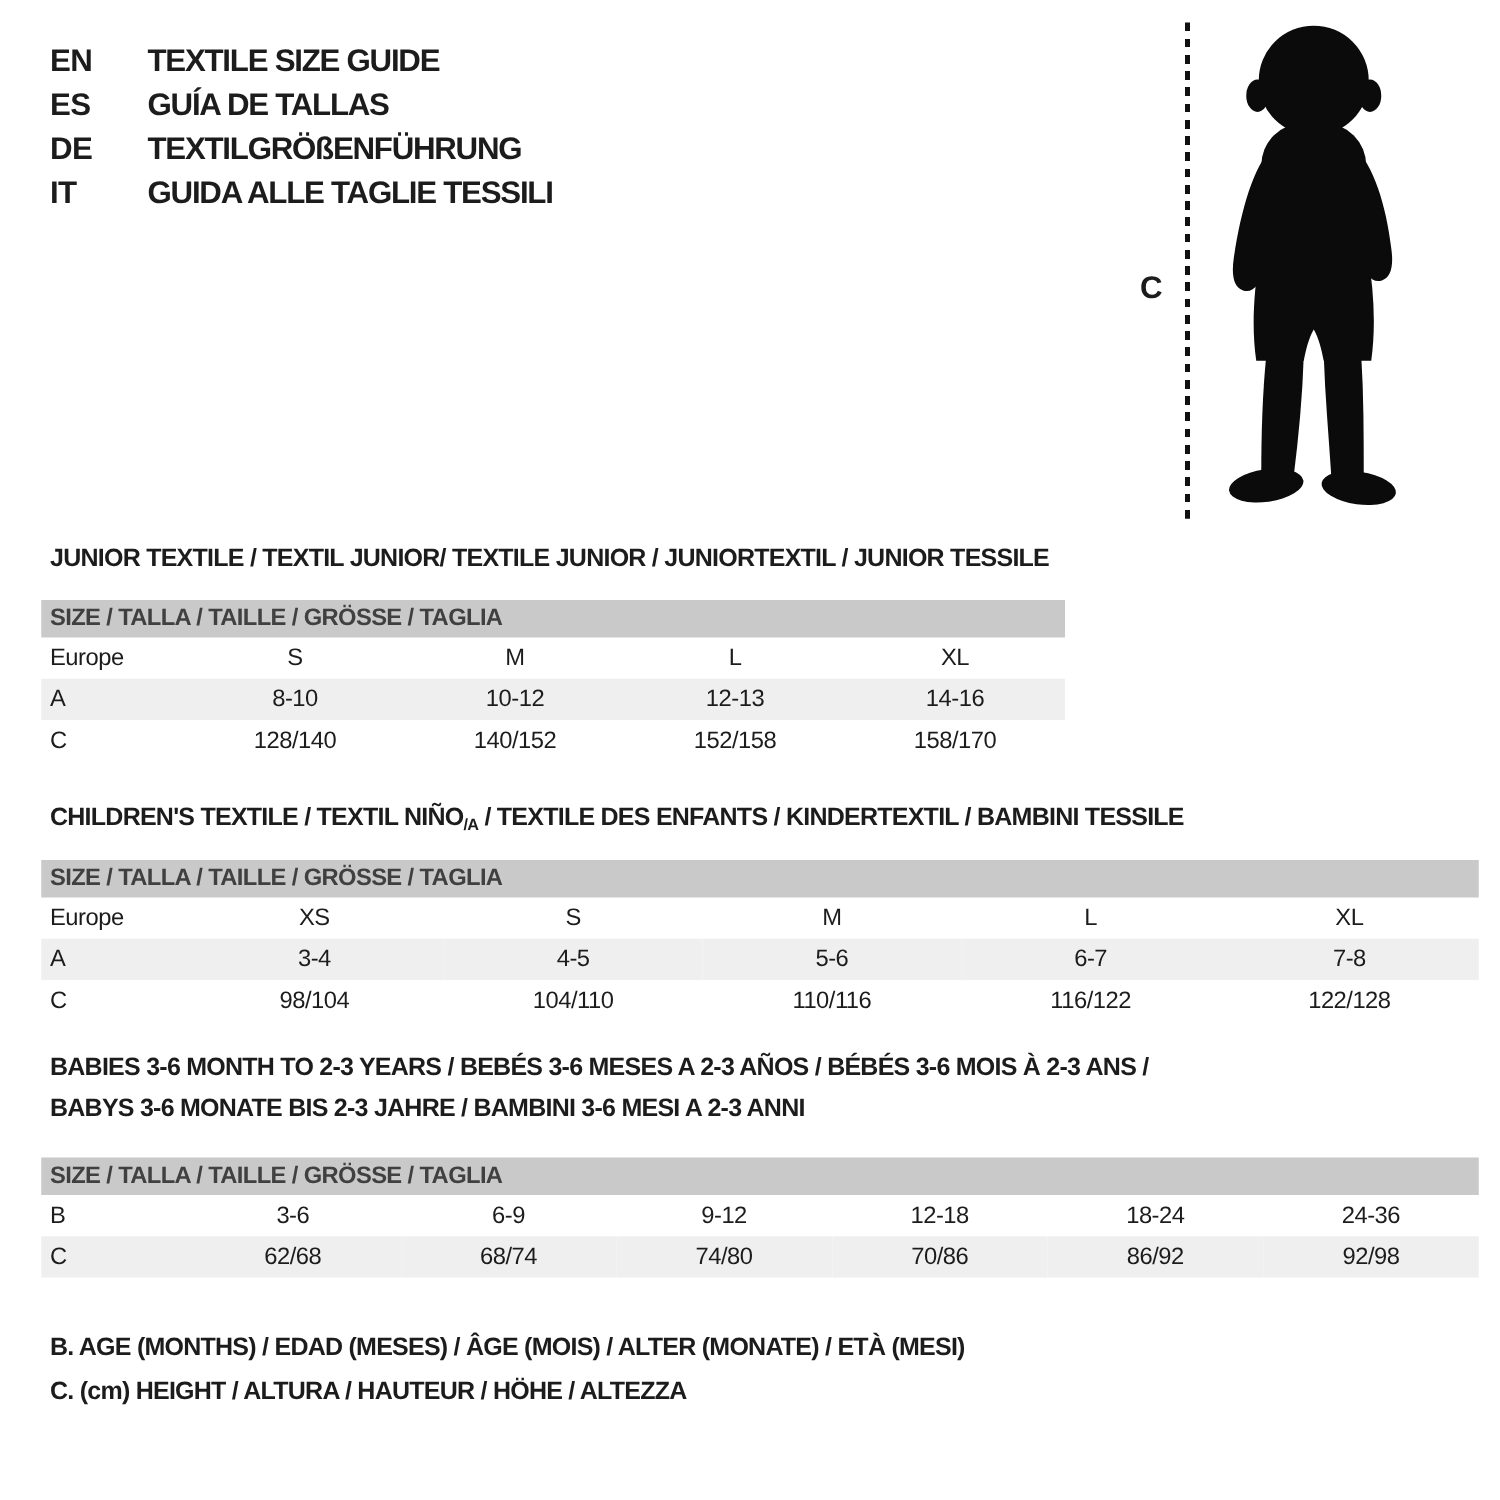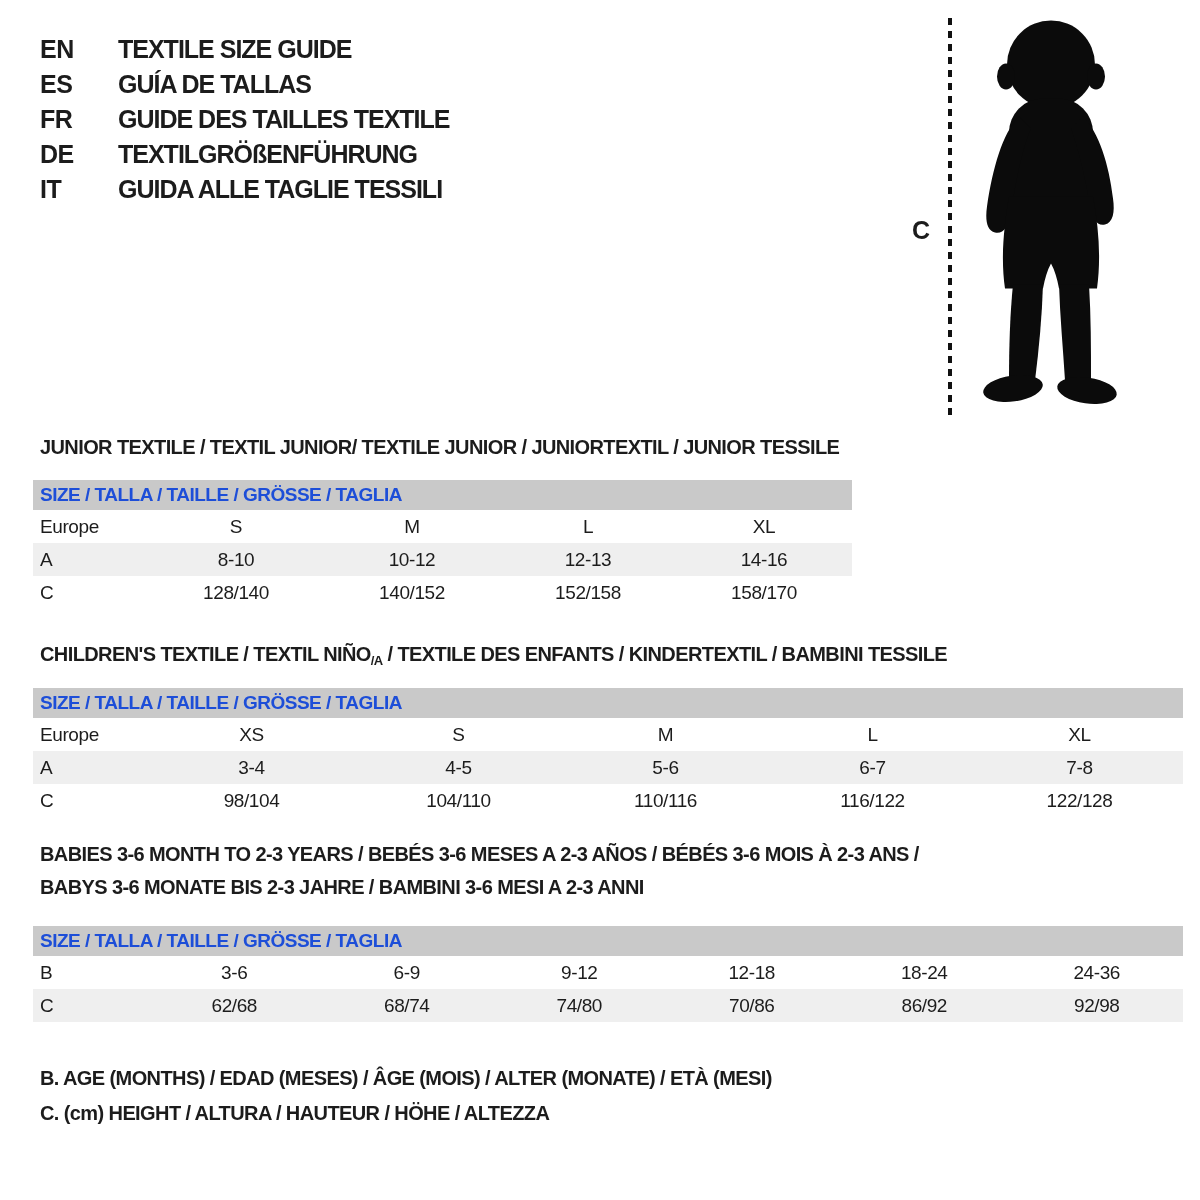--- a/index.html
+++ b/index.html
@@ -38,21 +38,21 @@
     font-size: 20px; font-weight: bold; letter-spacing: -0.6px;
     white-space: nowrap;
   }
   .sub-a { font-size: 13px; vertical-align: -4px; font-weight: bold; }
 
   
   .size-table-wrap { position: absolute; left: 33px; }
   .size-head {
     height: 30px; line-height: 30px;
     background: var(--header-bg, #c9c9c9);
-    color: #1d4ed8;
+    color: #404040;
     font-size: 19px; font-weight: bold; letter-spacing: -0.5px;
     padding-left: 7px;
   }
   table { border-collapse: collapse; table-layout: fixed; width: 100%; }
   td {
     height: 33px; font-size: 19px; font-weight: normal; letter-spacing: -0.4px;
     text-align: center; vertical-align: middle; padding: 0;
   }
   td.lbl { text-align: left; padding-left: 7px; }
   col.label-col { width: 115px; }
@@ -74,24 +74,20 @@
 <div class="page">
 
   <div class="lang-block">
     <div class="lang-row">
       <span class="lang-code">EN</span>
       <span class="lang-title">TEXTILE SIZE GUIDE</span>
     </div>
     <div class="lang-row">
       <span class="lang-code">ES</span>
       <span class="lang-title">GUÍA DE TALLAS</span>
-    </div>
-    <div class="lang-row">
-      <span class="lang-code">FR</span>
-      <span class="lang-title">GUIDE DES TAILLES TEXTILE</span>
     </div>
     <div class="lang-row">
       <span class="lang-code">DE</span>
       <span class="lang-title">TEXTILGRÖßENFÜHRUNG</span>
     </div>
     <div class="lang-row">
       <span class="lang-code">IT</span>
       <span class="lang-title">GUIDA ALLE TAGLIE TESSILI</span>
     </div>
   </div>

